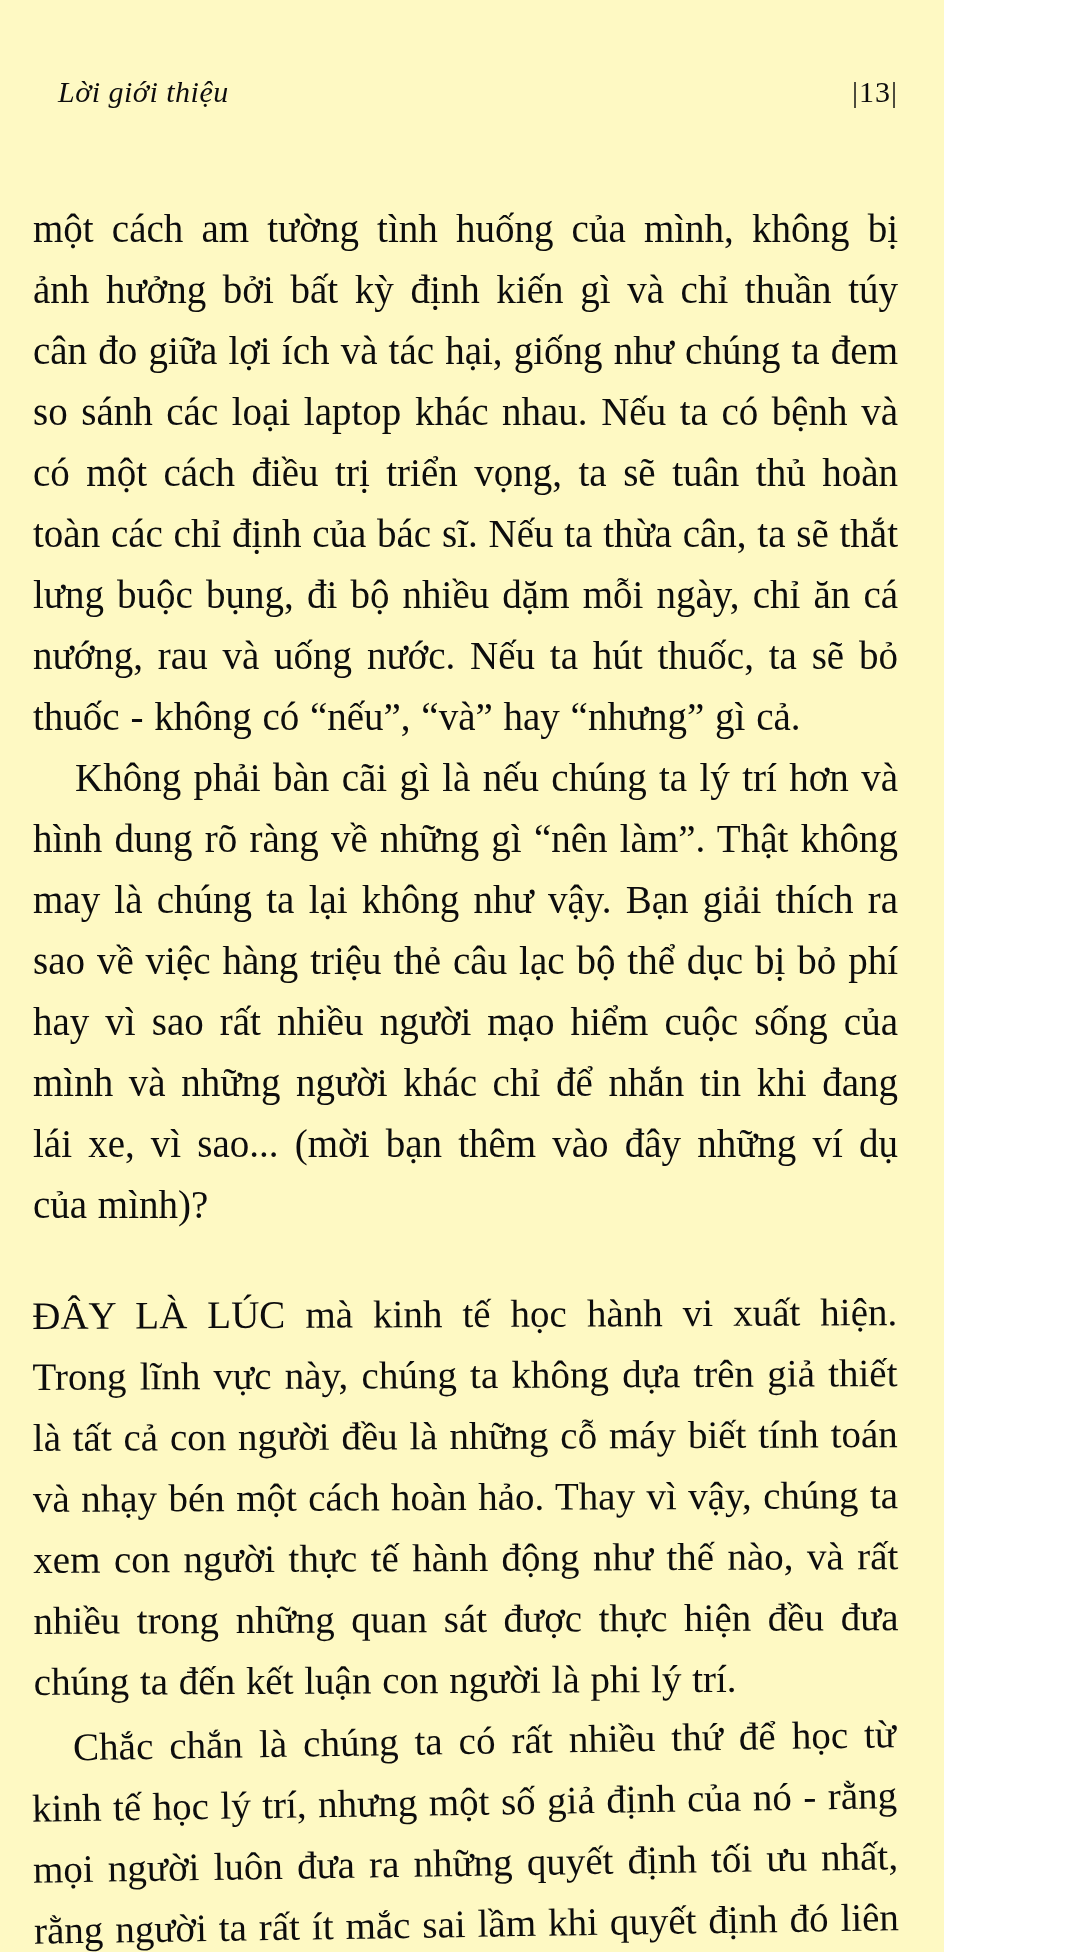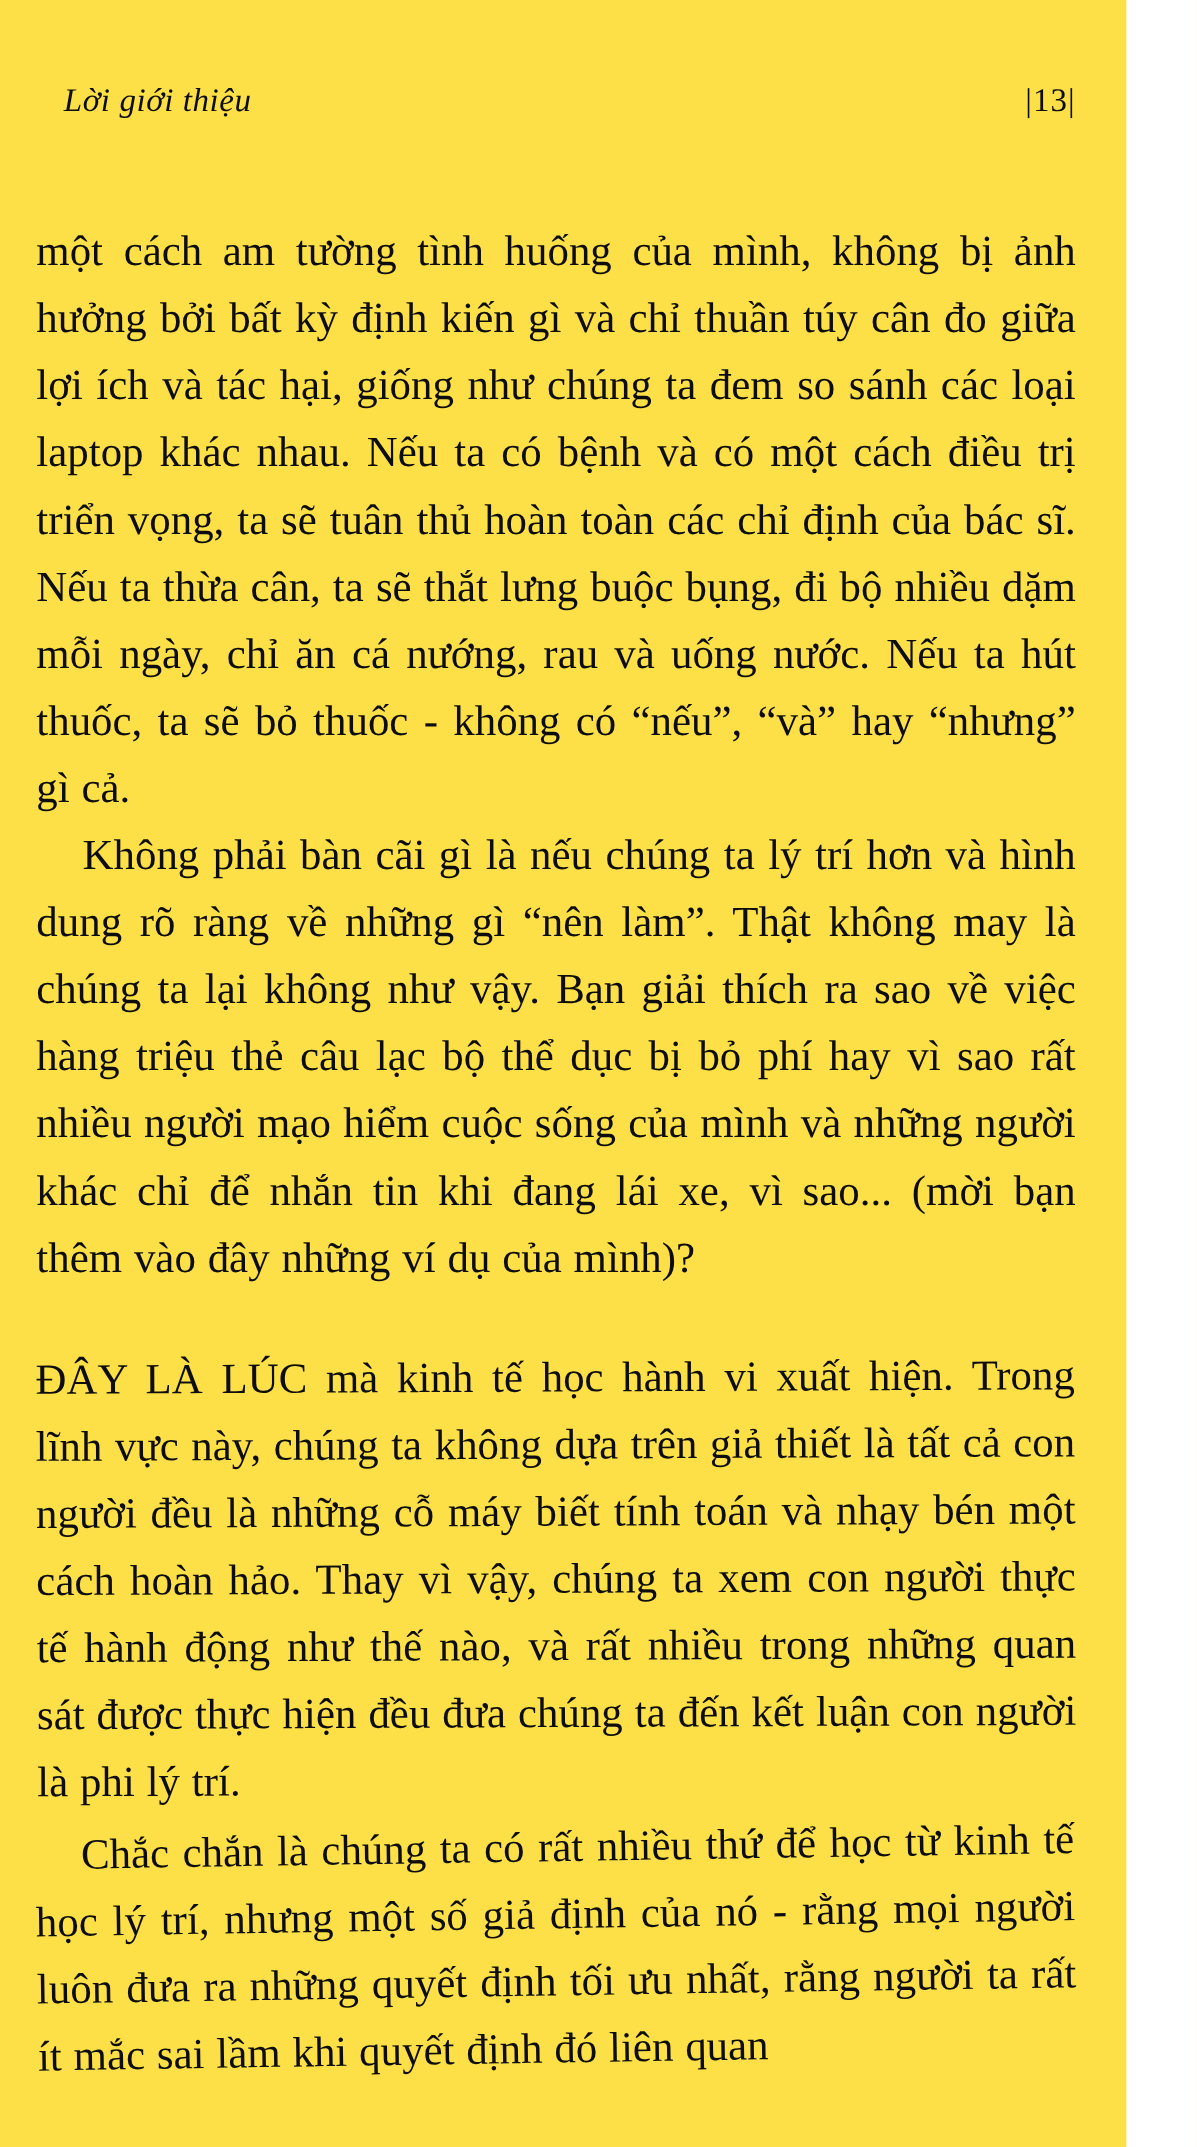--- a/index.html
+++ b/index.html
@@ -2,23 +2,23 @@
 <html><head>
 <meta charset="utf-8">
 <style>
   html, body {
     margin: 0;
     padding: 0;
     background: #ffffff;
   }
   .page {
     position: relative;
-    width: 1024px;
+    width: 944px;
     height: 1952px;
-    background: #fde047;
+    background: #fef9c3;
     overflow: hidden;
     font-family: "Liberation Serif", "DejaVu Serif", serif;
     color: #0d0d0d;
     box-sizing: border-box;
   }
   .page-header {
     display: flex;
     justify-content: space-between;
     align-items: baseline;
     padding: 74px 46px 0 58px;

